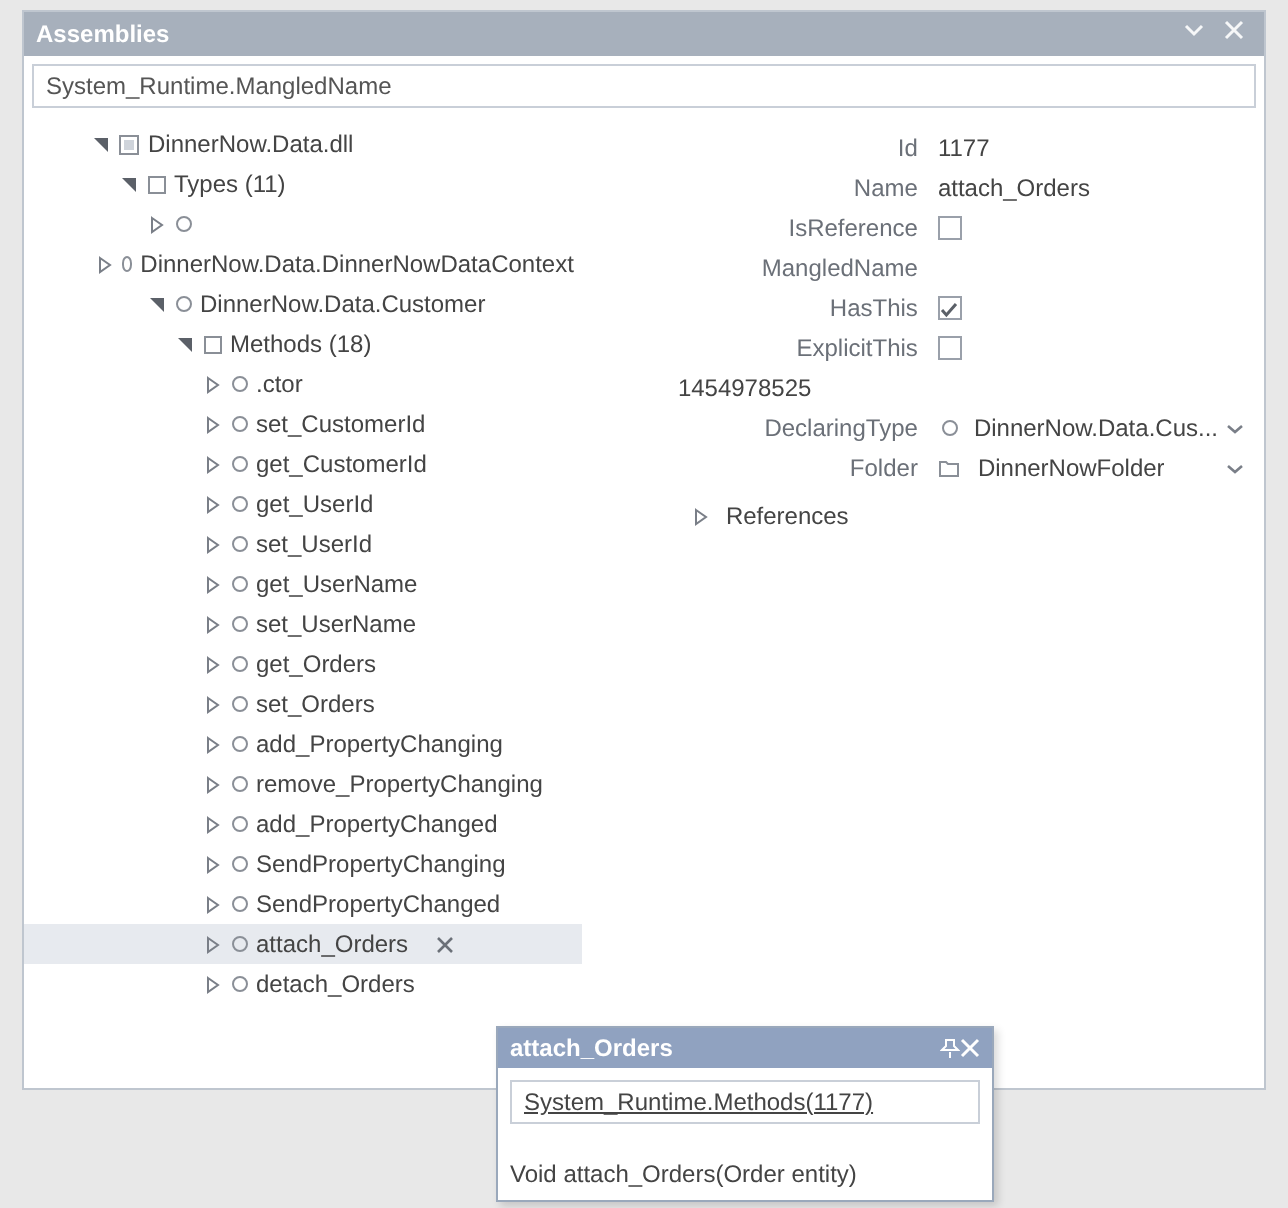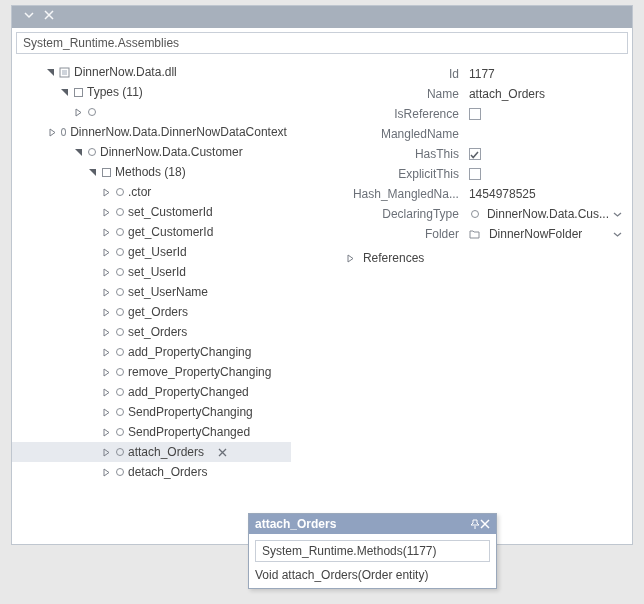--- a/index.html
+++ b/index.html
@@ -32,42 +32,43 @@
   .dd { display:flex; align-items:center; gap:4px;justify-content:flex-end; }
   .dd .caret { margin-left:auto; }
   .caret svg { display:block; }
   .refs { display:flex; align-items:center; height:20px; margin-top:4px;text-align:center; }
   .refs .tw { margin-left:6px; margin-right:6px; }
   
   .tip { position:absolute; left:248px; top:513px; width:249px; background:#fff; border:1px solid #9aa8bb; box-shadow:2px 2px 4px rgba(0,0,0,.15); }
   .tip .thead { height:20px; background:#90a2c0; display:flex; align-items:center; padding:0 6px; }
   .tip .thead .tt { color:#fff; font-weight:600; flex:1; }
   .tip .tbody { padding:6px; }
-  .tip .tbox { border:1px solid #c9cfd8; padding:3px 6px; margin-bottom:6px; }
+  .tip .tbox { border:1px solid #c9cfd8; padding:3px 6px; margin-bottom:18px;text-decoration:underline; }
   .dll { width:12px;height:12px; display:inline-flex; align-items:center; justify-content:center; margin-right:4px;}
   .folder { width:12px;height:12px; display:inline-flex; align-items:center; justify-content:center; margin-right:4px;}
 </style>
 </head>
 <body>
 
 <div class="panel">
   <div class="titlebar">
+    <span class="title">Assemblies</span>
     <span class="tbicon">
       <svg width="10" height="10" viewBox="0 0 10 10">
           <path d="M1 3l4 4 4-4" stroke="#fff" stroke-width="1.5" fill="none"></path>
         </svg>
     </span>
     <span class="tbicon">
       <svg width="10" height="10" viewBox="0 0 10 10">
           <path d="M1 1l8 8M9 1l-8 8" stroke="#fff" stroke-width="1.5"></path>
         </svg>
     </span>
   </div>
   <div class="search">
-    <span>System_Runtime.Assemblies</span>
+    <span>System_Runtime.MangledName</span>
   </div>
   <div class="body">
     <div class="tree" id="tree">
         <div class="row">
     <span class="ind" style="width:32px"></span>
           <span class="tw">
             <svg width="9" height="9" viewBox="0 0 9 9">
               <path d="M1 1h7v7z" fill="#5b6068"></path>
             </svg>
           </span>
@@ -171,20 +172,30 @@
   </div>
         <div class="row">
     <span class="ind" style="width:88px"></span>
           <span class="tw">
             <svg width="9" height="9" viewBox="0 0 9 9">
               <path d="M2 1l5 3.5L2 8z" fill="none" stroke="#7a7f88" stroke-width="1"></path>
             </svg>
           </span>
           <span class="bullet"></span>
     <span class="lbl">set_UserId</span>
+  </div>
+        <div class="row">
+    <span class="ind" style="width:88px"></span>
+          <span class="tw">
+            <svg width="9" height="9" viewBox="0 0 9 9">
+              <path d="M2 1l5 3.5L2 8z" fill="none" stroke="#7a7f88" stroke-width="1"></path>
+            </svg>
+          </span>
+          <span class="bullet"></span>
+    <span class="lbl">get_UserName</span>
   </div>
         <div class="row">
     <span class="ind" style="width:88px"></span>
           <span class="tw">
             <svg width="9" height="9" viewBox="0 0 9 9">
               <path d="M2 1l5 3.5L2 8z" fill="none" stroke="#7a7f88" stroke-width="1"></path>
             </svg>
           </span>
           <span class="bullet"></span>
     <span class="lbl">set_UserName</span>
@@ -321,21 +332,20 @@
             </span>
           </div>
   </div>
         <div class="prow">
     <div class="plabel">ExplicitThis</div>
     <div class="pval">
             <span class="chk"></span>
           </div>
   </div>
         <div class="prow">
-    <div class="plabel">Hash_MangledNa...</div>
     <div class="pval">
             <span>1454978525</span>
           </div>
   </div>
         <div class="prow">
     <div class="plabel">DeclaringType</div>
     <div class="pval">
             <span class="dd" style="width:100%">
               <span class="bullet"></span>
               <span>DinnerNow.Data.Cus...</span>

